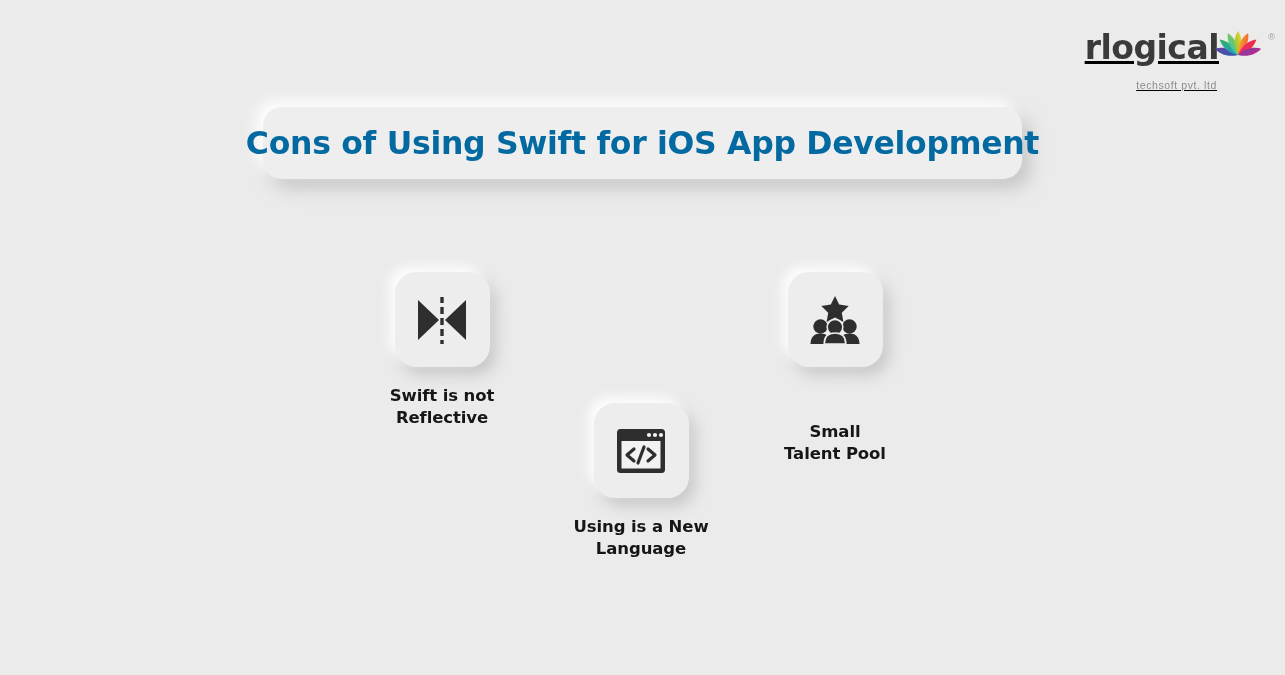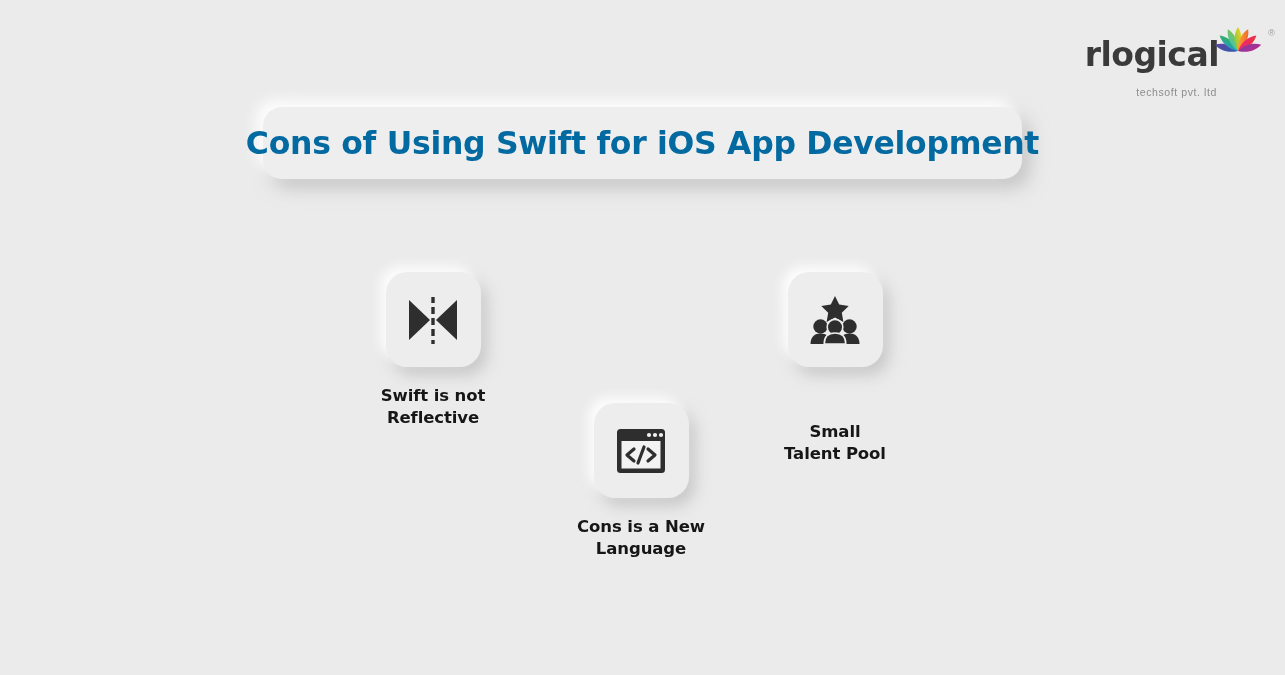--- a/index.html
+++ b/index.html
@@ -15,22 +15,23 @@
     font-family: "Liberation Sans", sans-serif;
     position: relative;
   }
 
   
   .logo {
     position: absolute;
     top: 24px;
     right: 22px;
     display: flex;
-    align-items: flex-start;
+    align-items: center;
     height: 60px;
+    text-decoration: underline;
   }
   .logo-text-wrap {
     display: flex;
     flex-direction: column;
     align-items: flex-end;
     padding-top: 14px;
   }
   .logo-word {
     font-size: 33px;
     font-weight: bold;
@@ -112,21 +113,21 @@
     font-size: 16.5px;
     font-weight: bold;
     color: #161616;
     text-align: center;
     line-height: 1.35;
     letter-spacing: -0.1px;
     white-space: pre-line;
     font-family: "DejaVu Sans", sans-serif;
   }
 
-  .feature-reflective { left: 338px; top: 272px; }
+  .feature-reflective { left: 347px; top: 272px; }
   .feature-newlang    { left: 546px; top: 403px; }
   .feature-talent     { left: 740px; top: 272px; gap: 36px; }
 
   svg { display: block; }
 </style>
 </head>
 <body>
 
 <div class="logo">
   <div class="logo-text-wrap">
@@ -224,21 +225,21 @@
       <circle cx="34" cy="8" r="2.1" fill="#f2f2f2"></circle>
       <circle cx="40" cy="8" r="2.1" fill="#f2f2f2"></circle>
       <circle cx="46" cy="8" r="2.1" fill="#f2f2f2"></circle>
       <g fill="none" stroke="#2e2e2e" stroke-width="3.2" stroke-linecap="round" stroke-linejoin="round">
         <polyline points="19,22 12,28 19,34"></polyline>
         <polyline points="33,22 40,28 33,34"></polyline>
         <line x1="29" y1="20" x2="23" y2="36"></line>
       </g>
     </svg>
   </div>
-  <div class="feature-label">Cons is a New
+  <div class="feature-label">Using is a New
 Language</div>
 </div>
 
 <div class="feature feature-talent">
   <div class="feature-card">
     <svg width="52" height="50" viewBox="0 0 52 50">
       <polygon fill="#2e2e2e" points="26,1 30.2,9.6 39.7,11 32.8,17.7 34.4,27.1 26,22.6 17.6,27.1 19.2,17.7 12.3,11 21.8,9.6"></polygon>
       <circle cx="11.5" cy="31.5" r="7.2" fill="#2e2e2e"></circle>
       <path d="M1.5,49 C1.5,41.5 6,38.5 11.5,38.5 C17,38.5 21.5,41.5 21.5,49 Z" fill="#2e2e2e"></path>
       <circle cx="40.5" cy="31.5" r="7.2" fill="#2e2e2e"></circle>

